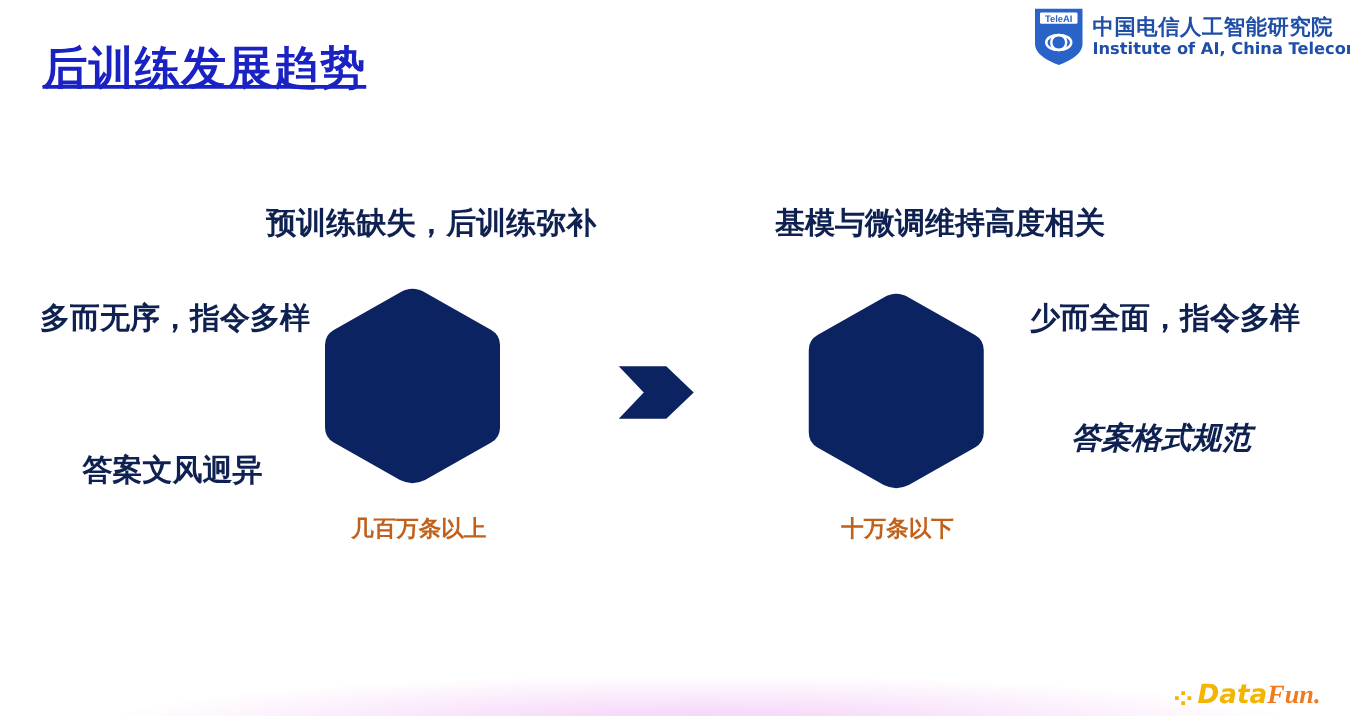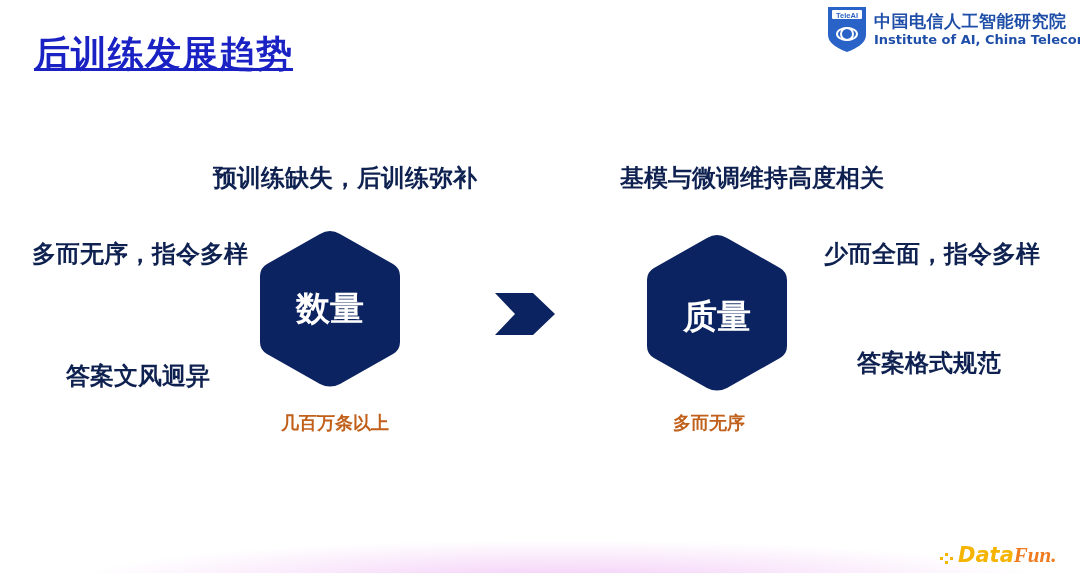--- a/index.html
+++ b/index.html
@@ -55,39 +55,37 @@
 </div>
 
 <div class="abs text" style="left:213px; top:162px;">预训练缺失，后训练弥补</div>
 <div class="abs text" style="left:32px; top:238px;">多而无序，指令多样</div>
 <div class="abs text" style="left:66px; top:360px;">答案文风迥异</div>
 
 <div class="abs" style="left:257px; top:228px; width:146px; height:162px;">
   <svg class="hex" viewBox="0 0 146 162">
     <path d="M73 3 Q78 3 83 6 L136 36 Q143 40 143 48 L143 114 Q143 122 136 126 L83 156 Q73 161 63 156 L10 126 Q3 122 3 114 L3 48 Q3 40 10 36 L63 6 Q68 3 73 3 Z" fill="#0c2361"></path>
   </svg>
-  <div class="abs hex-label" style="left:0; top:58px; width:146px;">数量</div>
 </div>
 <div class="abs sub" style="left:281px; top:411px;">几百万条以上</div>
 
 <svg class="abs" style="left:493px; top:290px;" width="64" height="48" viewBox="0 0 64 48">
   <path d="M2 3 H40 L62 24 L40 45 H2 L22 24 Z" fill="#0c2361"></path>
 </svg>
 
 <div class="abs text" style="left:620px; top:162px;">基模与微调维持高度相关</div>
 <div class="abs text" style="left:824px; top:238px;">少而全面，指令多样</div>
-<div class="abs text" style="left:857px; top:347px;">答案格式规范</div>
+<div class="abs text" style="left:857px; top:334px;font-style:italic;">答案格式规范</div>
 
 <div class="abs" style="left:644px; top:232px; width:146px; height:162px;">
   <svg class="hex" viewBox="0 0 146 162">
     <path d="M73 3 Q78 3 83 6 L136 36 Q143 40 143 48 L143 114 Q143 122 136 126 L83 156 Q73 161 63 156 L10 126 Q3 122 3 114 L3 48 Q3 40 10 36 L63 6 Q68 3 73 3 Z" fill="#0c2361"></path>
   </svg>
-  <div class="abs hex-label" style="left:0; top:62px; width:146px;">质量</div>
 </div>
-<div class="abs sub" style="left:673px; top:411px;">多而无序</div>
+<div class="abs sub" style="left:673px; top:411px;">十万条以下</div>
 
 <div class="abs footer-glow"></div>
 <svg class="abs datafun-dots" viewBox="0 0 16 14">
   <rect x="0" y="5" width="3" height="3" fill="#f4b400"></rect>
   <rect x="5" y="1" width="3" height="3" fill="#f4b400"></rect>
   <rect x="5" y="9" width="3" height="3" fill="#f4b400"></rect>
   <rect x="10" y="5" width="3" height="3" fill="#f4b400"></rect>
 </svg>
 <div class="abs datafun" style="left:958px;">
   <span class="d1">Data</span><span class="d2">Fun.</span>

